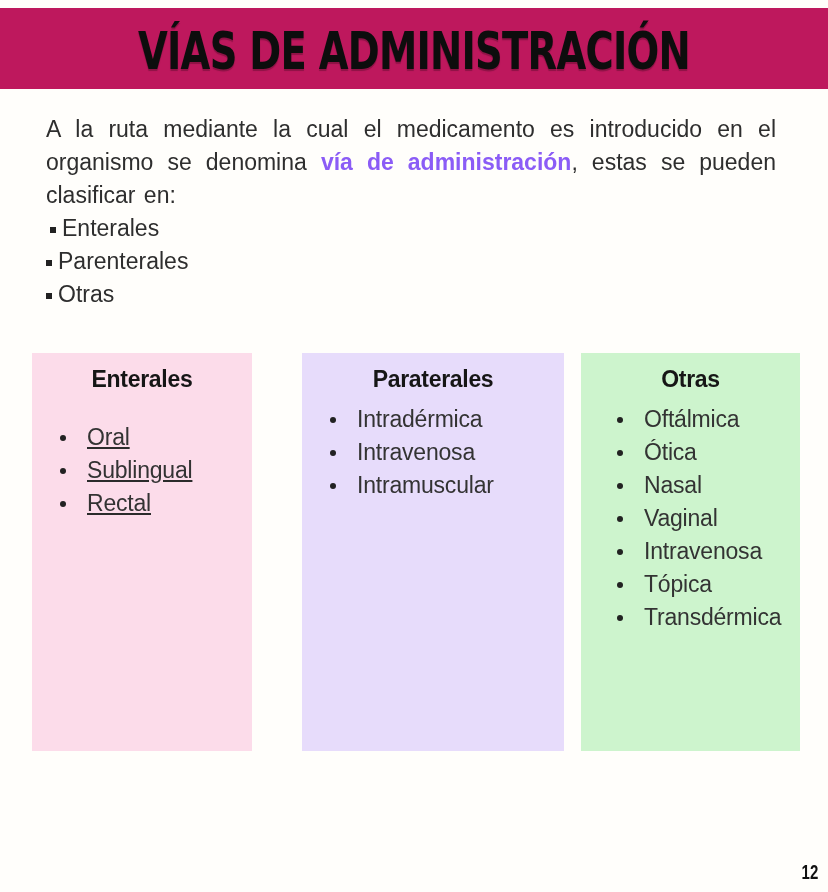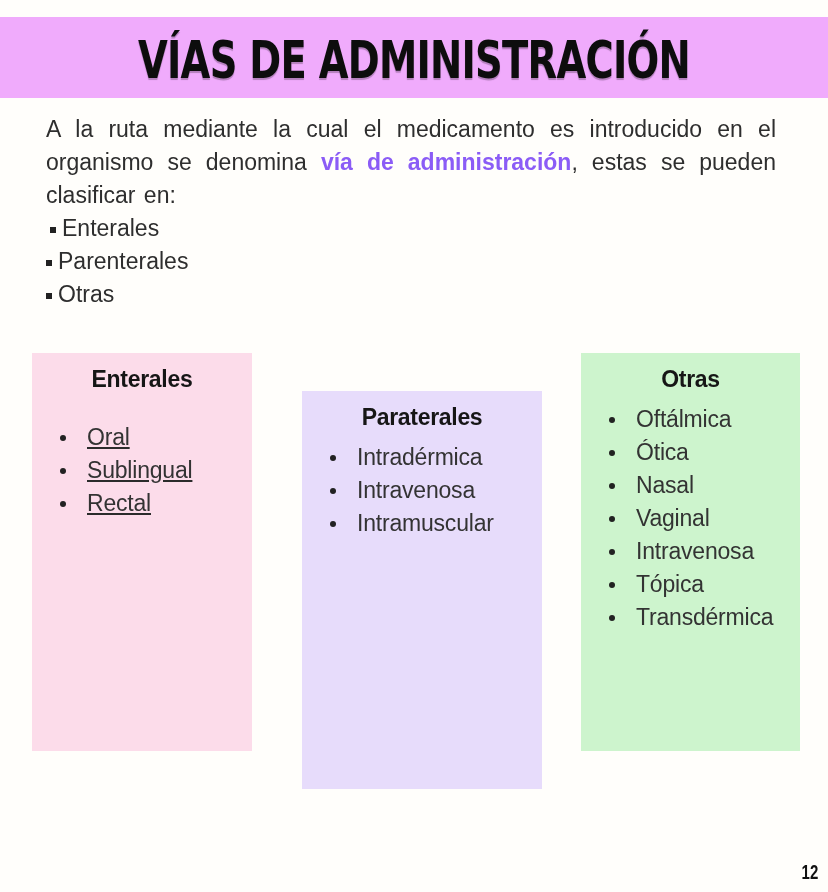--- a/index.html
+++ b/index.html
@@ -10,24 +10,24 @@
       width: 828px;
       height: 892px;
       background: #fffefb;
       position: relative;
       overflow: hidden;
       font-family: "Liberation Sans", "DejaVu Sans", sans-serif;
       color: #2b2b2b;
     }
     .header-band {
       position: absolute;
-      left: 0; top: 17px;
+      left: 0; top: 8px;
       width: 828px;
       height: 81px;
-      background: #f0abfc;
+      background: #be185d;
       display: flex;
       align-items: center;
       justify-content: center;
       text-align: right;
     }
     .page-title {
       font-family: "DejaVu Sans", "Liberation Sans", sans-serif;
       font-weight: bold;
       font-size: 52px;
       letter-spacing: -1px;
@@ -77,38 +77,38 @@
       margin-right: 6px;
       margin-top: 2px;
     }
     .card {
       position: absolute;
       top: 353px;
       height: 398px;
       box-sizing: border-box;
     }
     .card-enterales { left: 32px; width: 220px; background: #fcdcea; }
-    .card-parenterales { left: 302px; width: 240px; background: #e7dcfb; margin-top: 38px; }
+    .card-parenterales { left: 302px; width: 262px; background: #e7dcfb; }
     .card-otras { left: 581px; width: 219px; background: #cdf4cd; }
     .card-title {
       text-align: center;
       font-weight: bold;
       font-size: 23px;
       color: #161616;
       margin-top: 13px;
       letter-spacing: -0.3px;
     }
     .card-list {
       list-style: none;
       margin: 0;
       padding: 0;
     }
     .card-enterales .card-list { margin-top: 28px; text-decoration: underline; }
     .card-parenterales .card-list { margin-top: 10px; }
-    .card-otras .card-list { margin-top: 10px; }
+    .card-otras .card-list { margin-top: 10px; margin-left: 8px; }
     .card-list li {
       display: flex;
       align-items: center;
       height: 33px;
       font-size: 23px;
       color: #333;
       letter-spacing: -0.2px;
     }
     .dot-bullet {
       display: inline-block;

